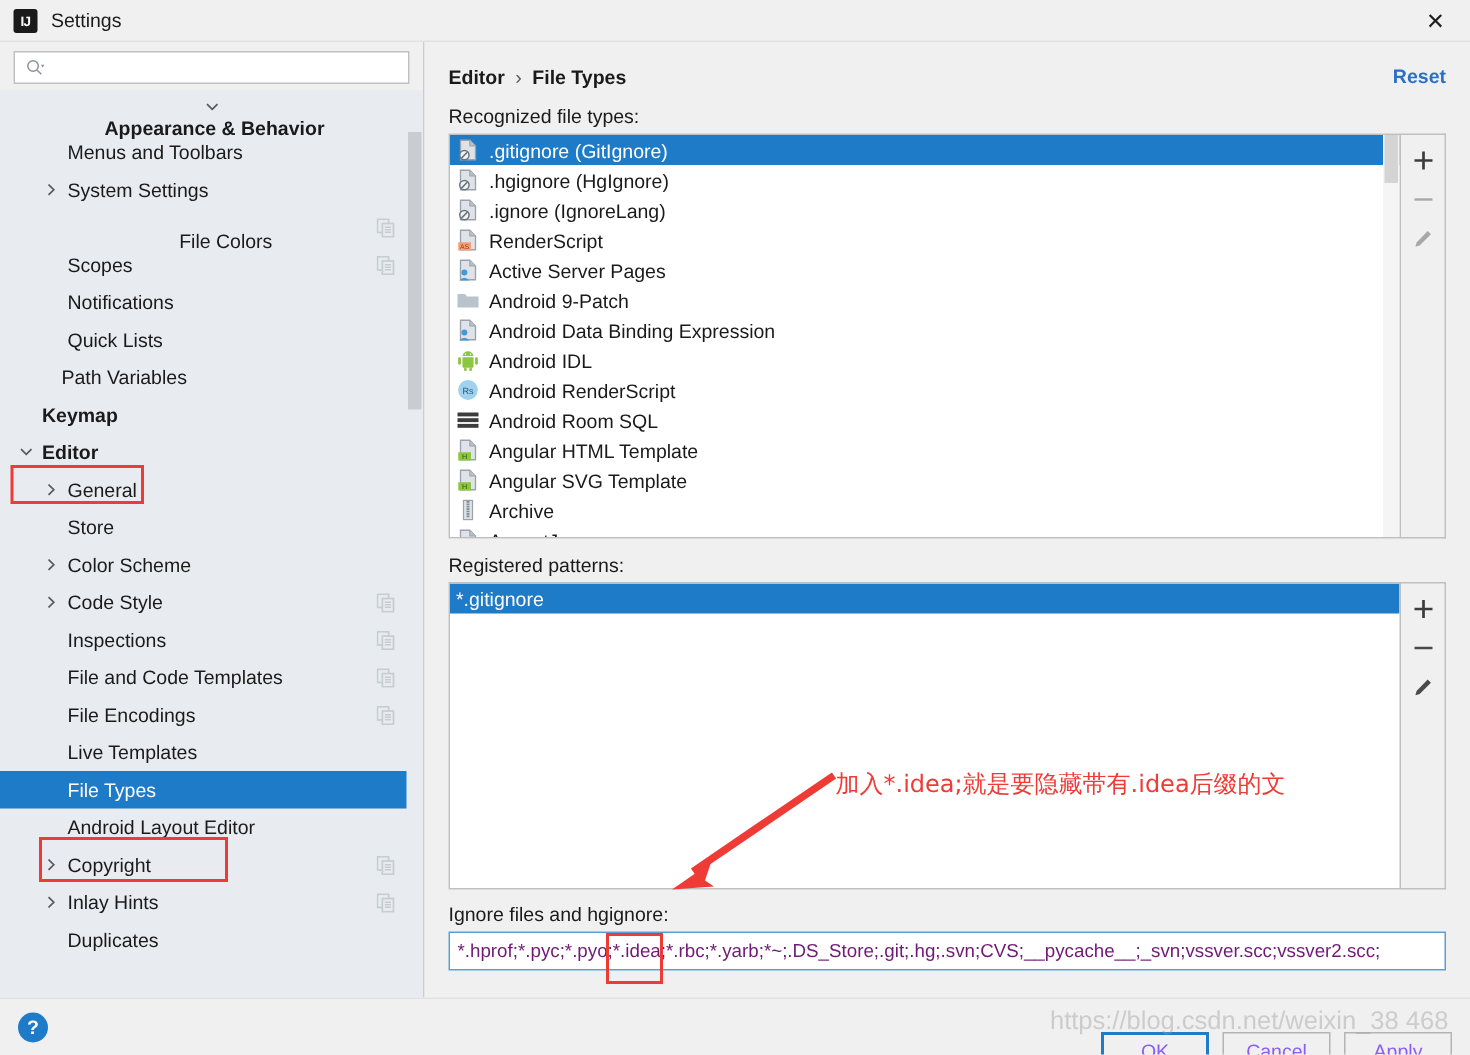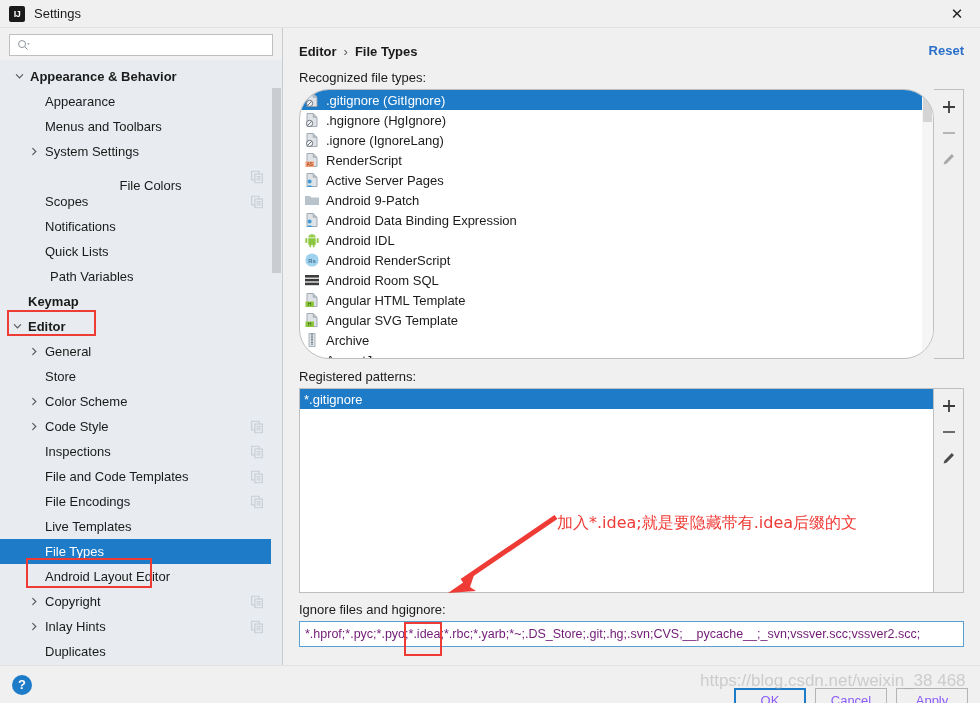--- a/index.html
+++ b/index.html
@@ -135,21 +135,21 @@
   .section-label { font-size:13px; color:#1a1a1a; margin-top: 10px; margin-bottom: 4px; }
 
   .listbox-wrap { display:flex; }
   .listbox {
     flex:1;
     background:#fff;
     border:1px solid #bfbfbf;
     position:relative;
     overflow:hidden;
   }
-  #recognized-list { height: 270px; border-radius: 30px; }
+  #recognized-list { height: 270px; }
   #patterns-list { height: 205px; }
 
   .list-item {
     height: 20px;
     display:flex; align-items:center;
     padding-left: 4px;
     font-size: 13px;
     white-space:nowrap;
   }
   .list-item.selected { background:#1e7bc8; color:#fff; }
@@ -264,34 +264,30 @@
           <circle cx="6.2" cy="6.2" r="4.3" fill="none" stroke="#8a9199" stroke-width="1.2"></circle>
           <path d="M9.6 9.6 L13 13" stroke="#8a9199" stroke-width="1.2" fill="none"></path>
           <path d="M12.6 5.2 l3 0 l-1.5 2.2 z" fill="#8a9199"></path>
         </svg>
         <input id="search-input" type="text" placeholder="" style="">
       </div>
     </div>
 
     <div id="tree">
       <div id="tree-rows">
-          <div class="tree-row" style="padding-left: 12px;">
+          <div class="tree-row" style="padding-left: 12px; flex-direction: column;">
             <span class="arrow">
               <svg width="9" height="9" viewBox="0 0 10 10">
                 <path d="M1.5 3 L5 6.5 L8.5 3" fill="none" stroke="#5a5a5a" stroke-width="1.3" stroke-linecap="round"></path>
               </svg>
             </span>
             <span class="tree-label bold" style="margin-left: 4px;">Appearance &amp; Behavior</span>
           </div>
           <div class="tree-row" style="padding-left: 27px;">
             <span class="arrow"></span>
-            <span class="tree-label" style="margin-left: 4px;">Appearance</span>
-          </div>
-          <div class="tree-row" style="padding-left: 27px;">
-            <span class="arrow"></span>
             <span class="tree-label" style="margin-left: 4px;">Menus and Toolbars</span>
           </div>
           <div class="tree-row" style="padding-left: 27px;">
             <span class="arrow">
               <svg width="9" height="9" viewBox="0 0 10 10">
                 <path d="M3 1.5 L6.5 5 L3 8.5" fill="none" stroke="#5a5a5a" stroke-width="1.3" stroke-linecap="round"></path>
               </svg>
             </span>
             <span class="tree-label" style="margin-left: 4px;">System Settings</span>
           </div>
@@ -316,21 +312,21 @@
           <div class="tree-row" style="padding-left: 27px;">
             <span class="arrow"></span>
             <span class="tree-label" style="margin-left: 4px;">Notifications</span>
           </div>
           <div class="tree-row" style="padding-left: 27px;">
             <span class="arrow"></span>
             <span class="tree-label" style="margin-left: 4px;">Quick Lists</span>
           </div>
           <div class="tree-row" style="padding-left: 27px;">
             <span class="arrow"></span>
-            <span class="tree-label" style="margin-left: 9px;">Path Variables</span>
+            <span class="tree-label" style="margin-left: 0;">Path Variables</span>
           </div>
           <div class="tree-row" style="padding-left: 10px;">
             <span class="arrow"></span>
             <span class="tree-label bold" style="margin-left: 4px;">Keymap</span>
           </div>
           <div class="tree-row" style="padding-left: 10px;">
             <span class="arrow">
               <svg width="9" height="9" viewBox="0 0 10 10">
                 <path d="M1.5 3 L5 6.5 L8.5 3" fill="none" stroke="#5a5a5a" stroke-width="1.3" stroke-linecap="round"></path>
               </svg>

